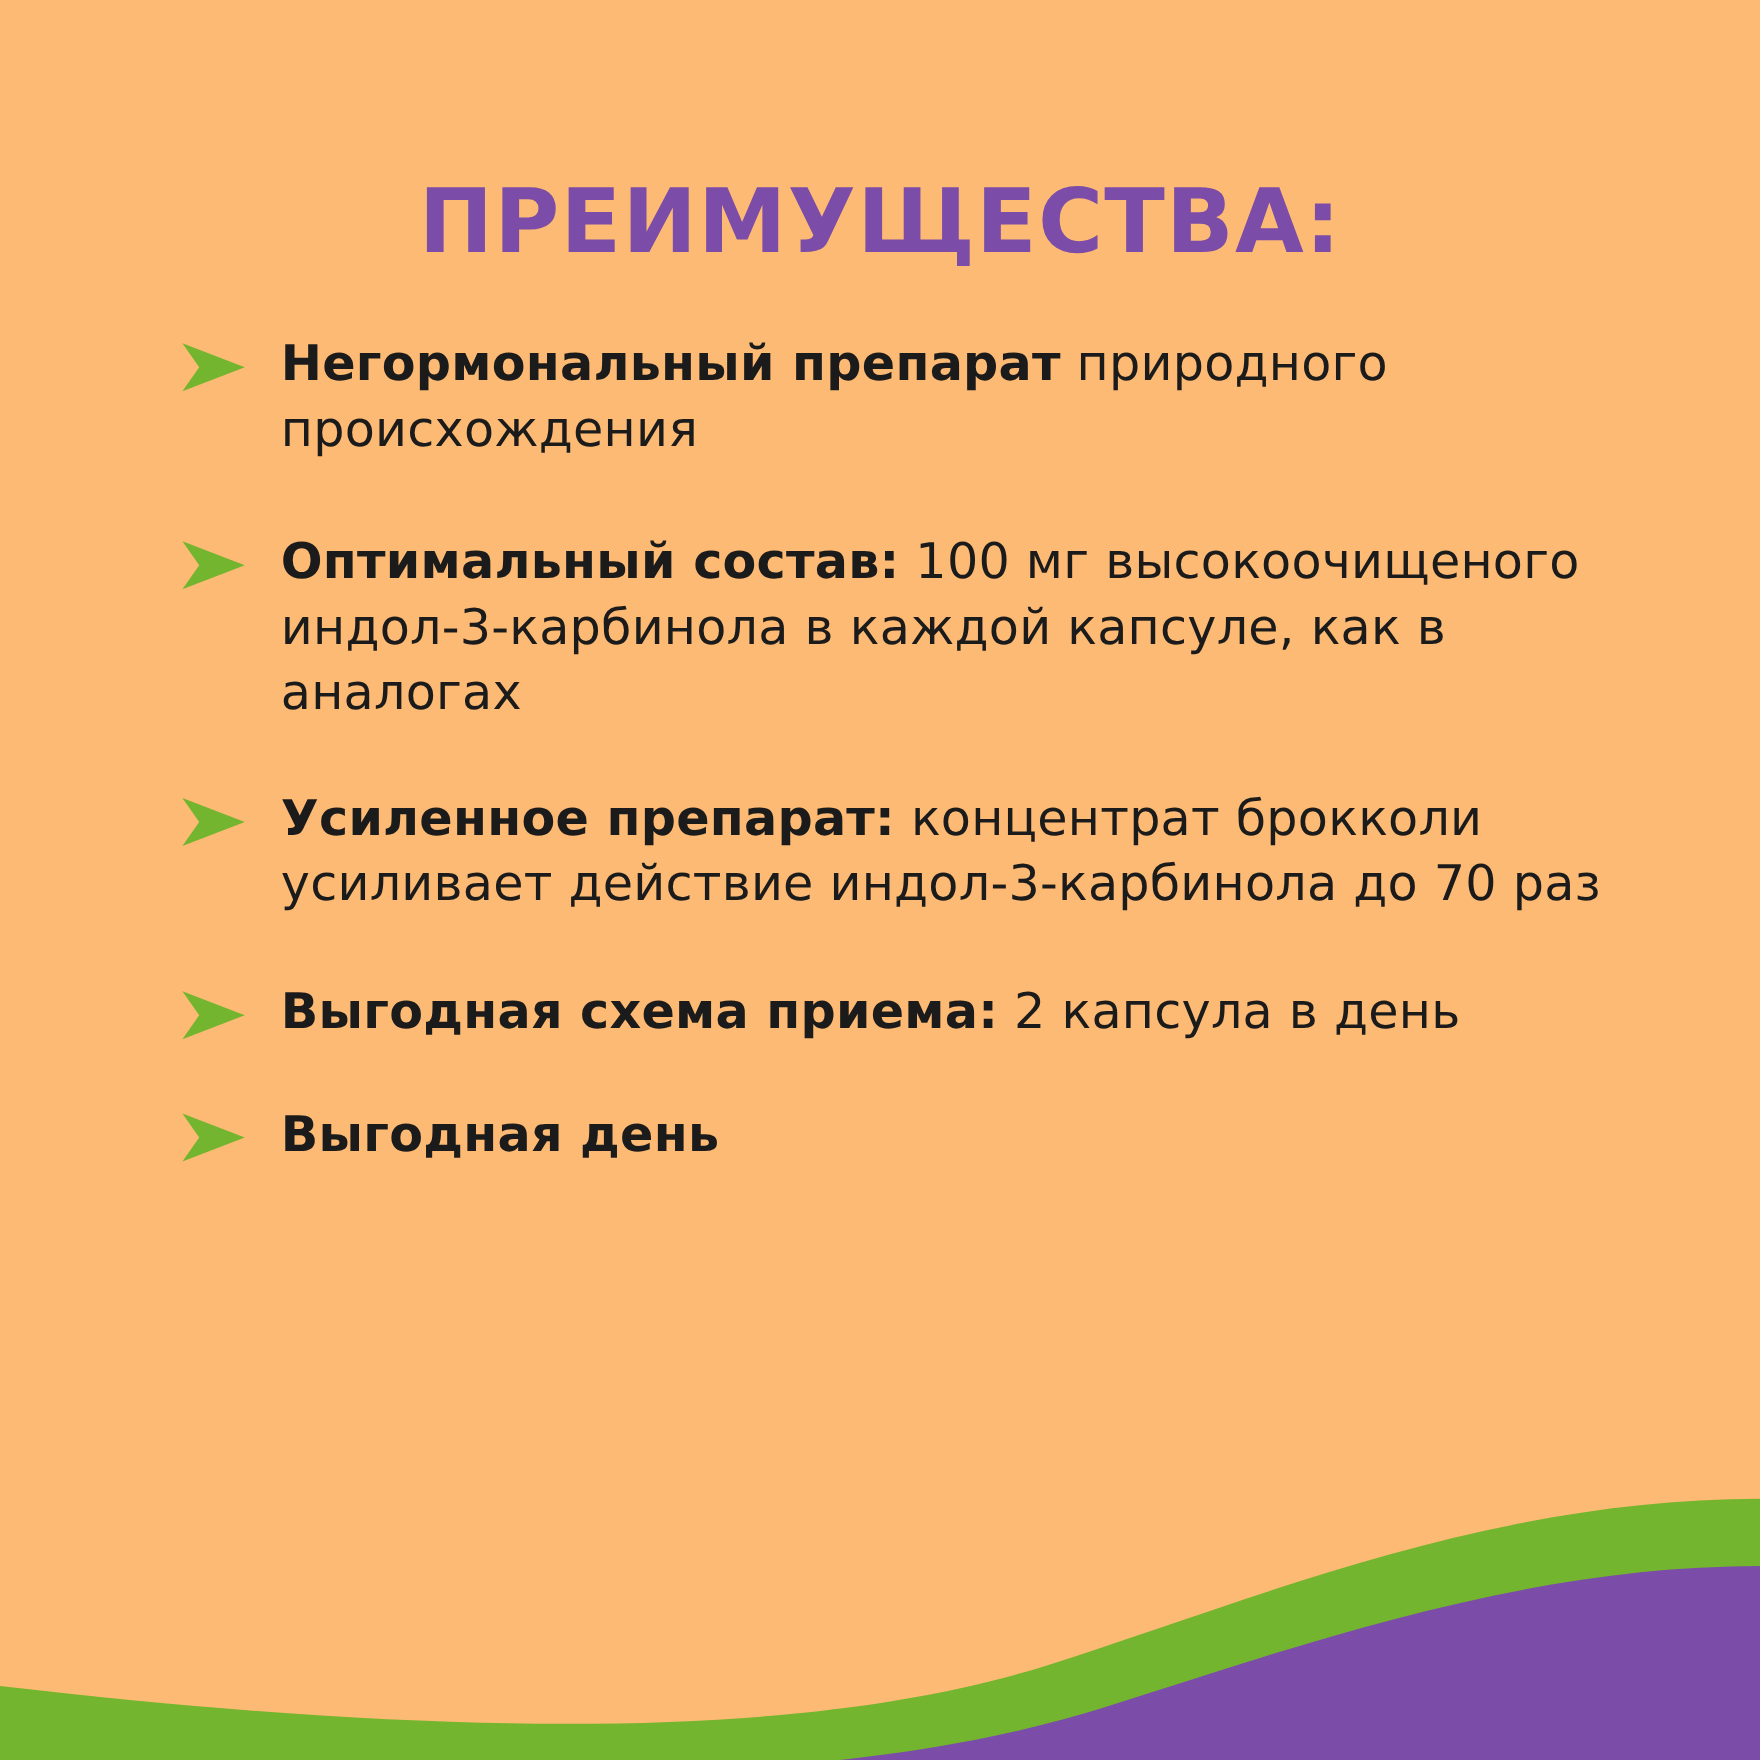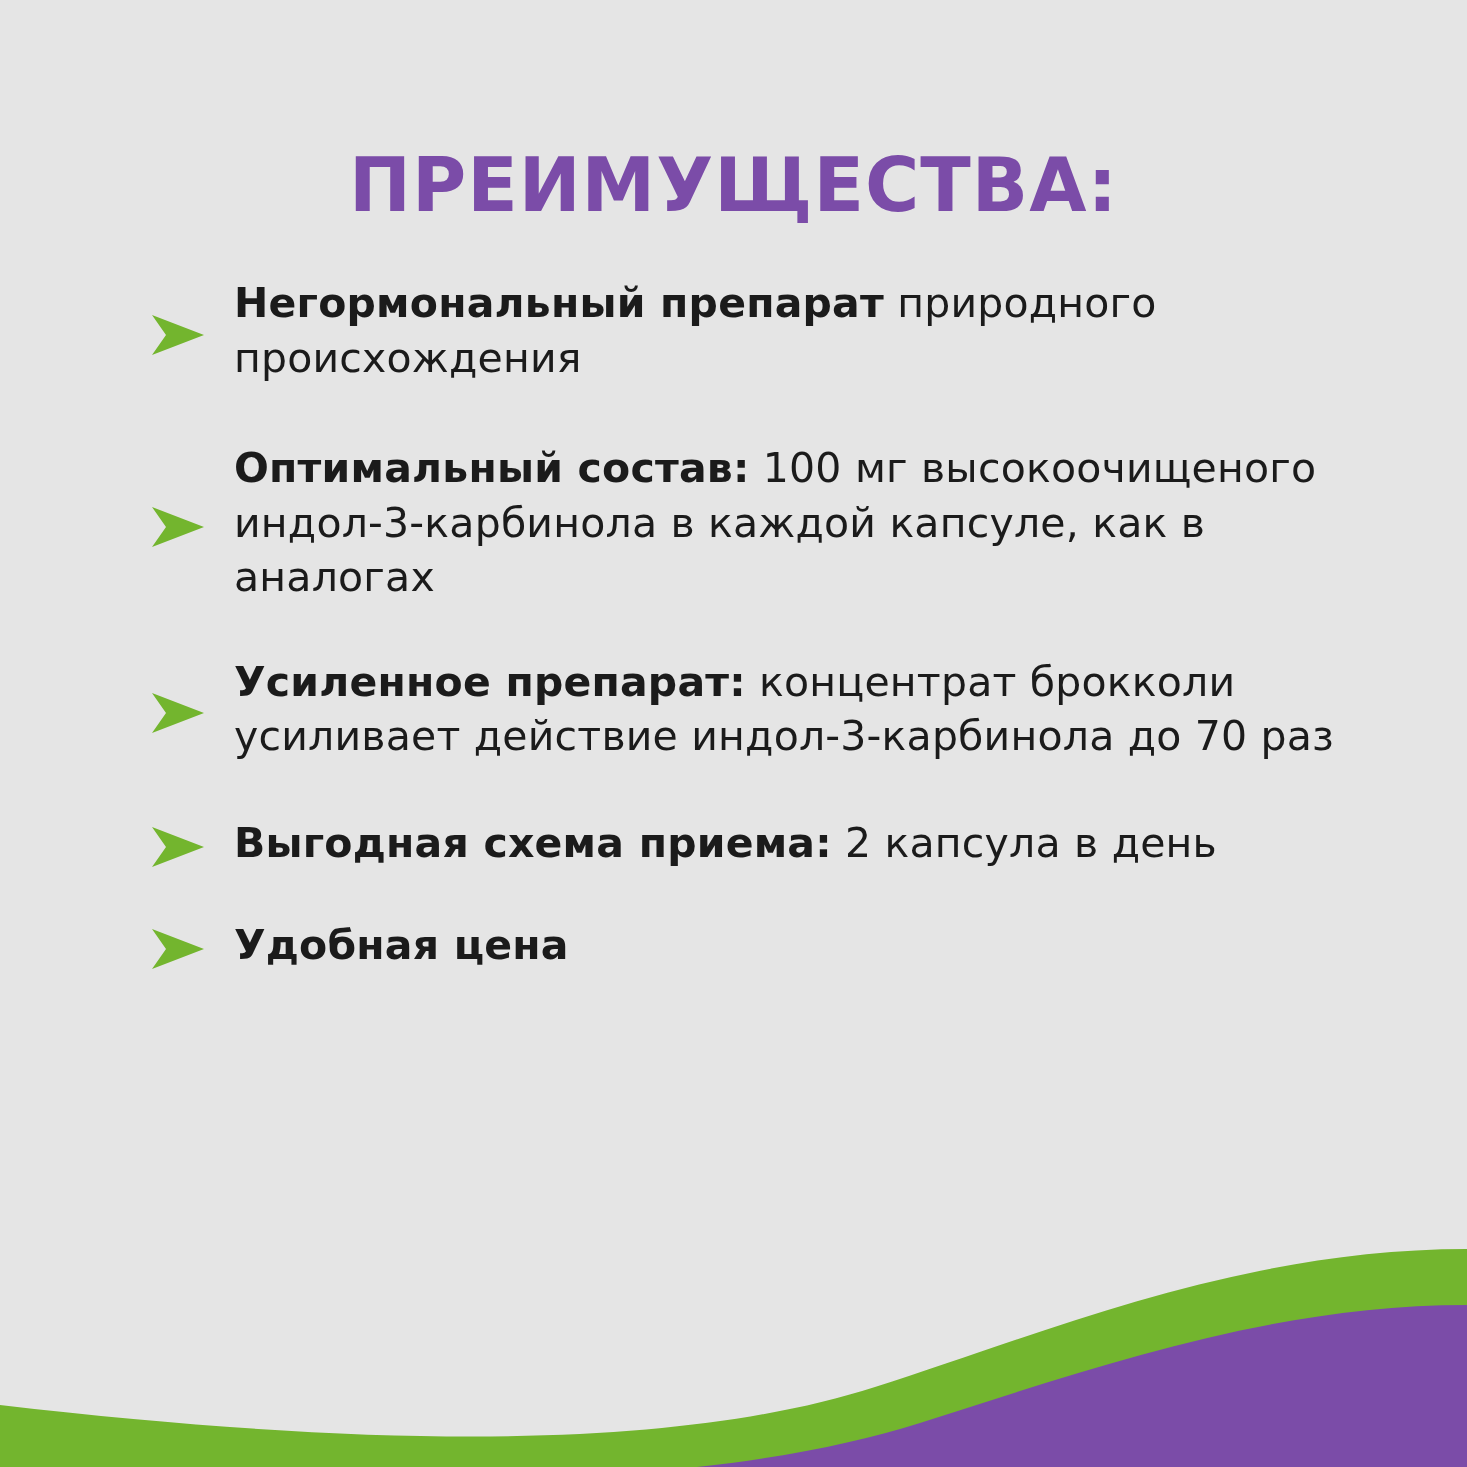--- a/index.html
+++ b/index.html
@@ -8,21 +8,21 @@
     background: #ffffff;
   }
   body {
     font-family: "DejaVu Sans", "Liberation Sans", sans-serif;
   }
   #page {
     position: relative;
     width: 1467px;
     height: 1467px;
     overflow: hidden;
-    background: #e5e5e5;
+    background: #fdba74;
   }
 
   
   .title {
     position: absolute;
     top: 92px;
     left: 0;
     width: 100%;
     text-align: center;
     font-size: 74px;
@@ -35,21 +35,21 @@
   
   .list {
     position: absolute;
     top: 276px;
     left: 150px;
     width: 1230px;
   }
   .item {
     position: relative;
     display: flex;
-    align-items: center;
+    align-items: flex-start;
     margin-bottom: 42px;
   }
   .arrow {
     flex: 0 0 auto;
     width: 56px;
     height: 44px;
     margin-top: 8px;
     margin-right: 28px;
   }
   .arrow svg { display: block; }
@@ -134,21 +134,21 @@
       </div>
     </div>
 
     <div class="item item-5">
       <span class="arrow">
         <svg width="56" height="44" viewBox="0 0 56 44" xmlns="http://www.w3.org/2000/svg">
           <path d="M2 2 L54 22 L2 42 L16 22 Z" fill="#73b52e"></path>
         </svg>
       </span>
       <div class="text">
-        <b>Удобная цена</b><span></span>
+        <b>Выгодная день</b><span></span>
       </div>
     </div>
 
   </div>
 
   <div class="waves">
     <svg width="1467" height="330" viewBox="0 0 1467 330" xmlns="http://www.w3.org/2000/svg">
 
       <path d="M1467 150 C1250 150 1050 230 880 285 C720 336 480 352 0 300 L0 330 L1467 330 Z" fill="#7b4ca8"></path>
 

